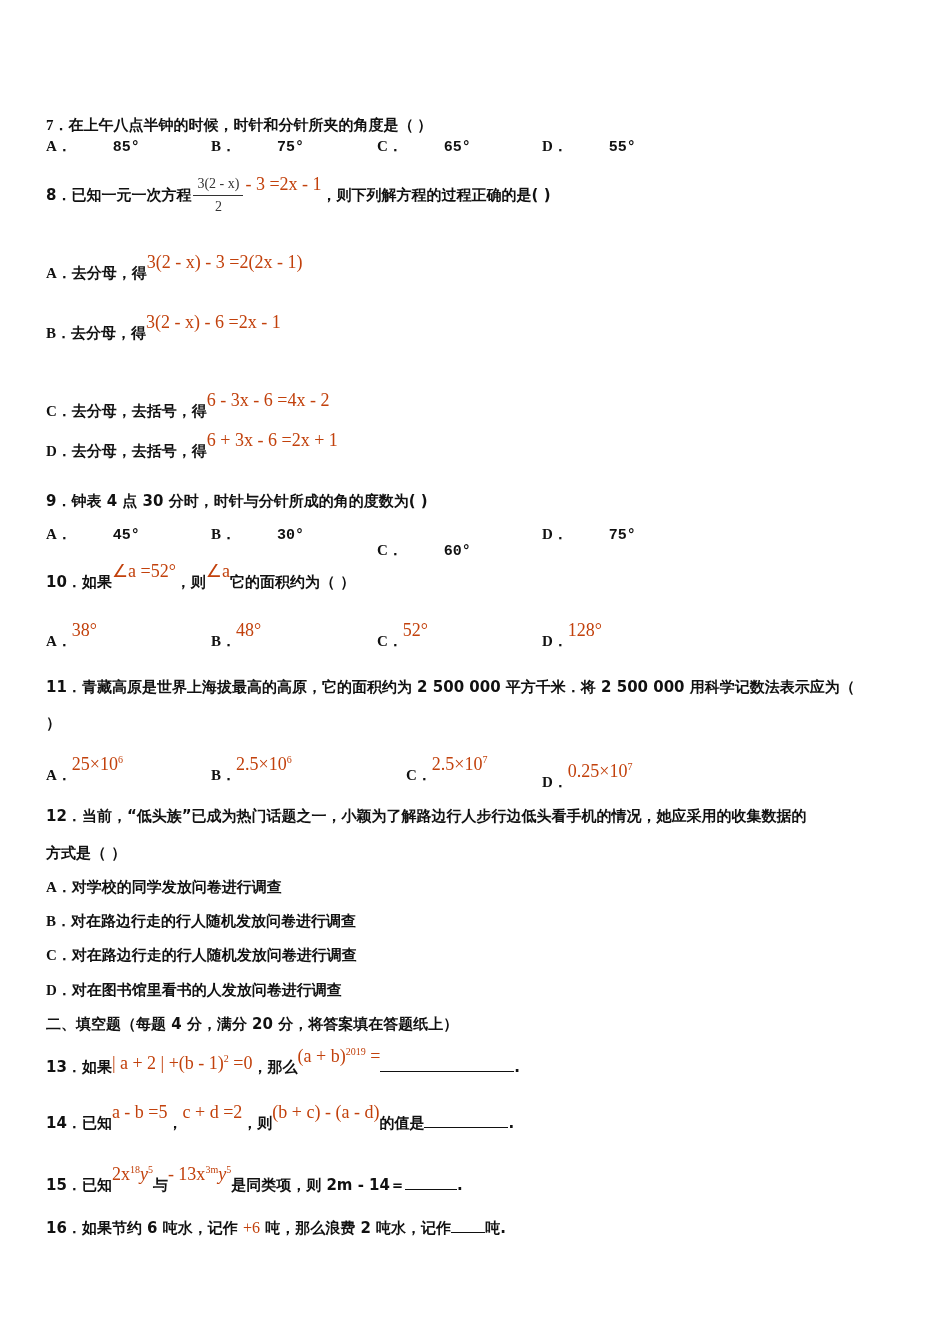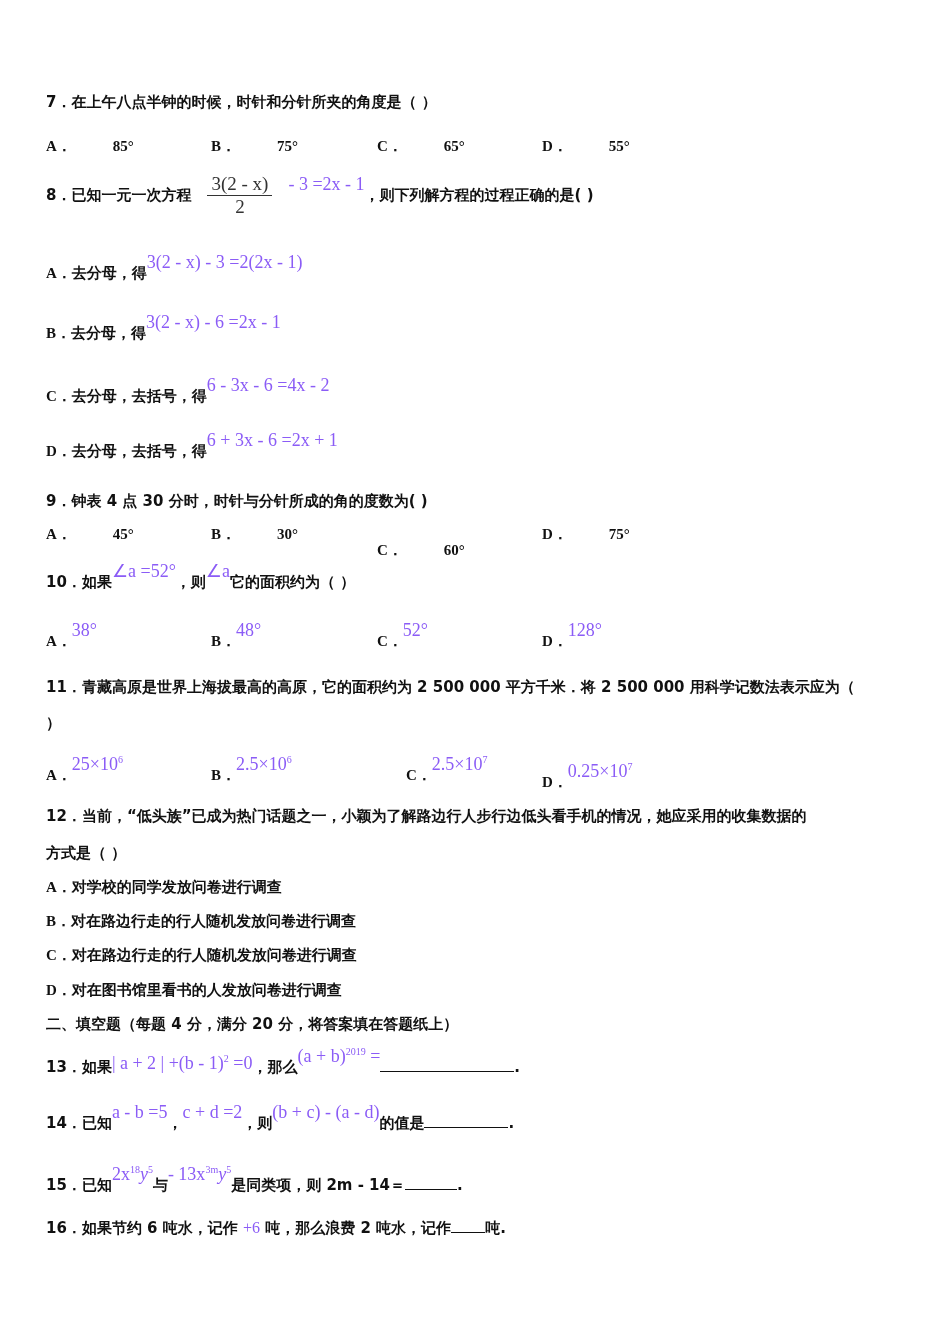--- a/index.html
+++ b/index.html
@@ -1,47 +1,47 @@
 <!DOCTYPE html>
 <html><head>
 <meta charset="utf-8">
 <style>
   html, body { margin: 0; padding: 0; background: #ffffff; }
   body { width: 950px; height: 1344px; position: relative; overflow: hidden;
          font-family: "DejaVu Sans", "Liberation Sans", sans-serif; color: #111; }
   .line { position: absolute; left: 46px; white-space: nowrap; font-size: 15px; font-weight: bold; line-height: 20px; }
   .opt { position: absolute; white-space: nowrap; font-size: 15px; font-weight: bold; line-height: 20px; }
   .lbl { font-family: "Liberation Serif", serif; font-weight: bold; }
-  .m { font-family: "Liberation Serif", serif; font-weight: normal; font-size: 18px; color: #8b5cf6; }
+  .m { font-family: "Liberation Serif", serif; font-weight: normal; font-size: 18px; color: #c2410c; }
   .mi { font-style: italic; }
   .raised { position: relative; top: -10px; }
   sup { font-size: 10px; }
-  .frac { display: inline-block; vertical-align: middle; text-align: center; font-family: "Liberation Serif", serif; font-weight: normal; font-size: 19px; color: #333; margin: 0 16px; }
+  .frac { display: inline-block; vertical-align: middle; text-align: center; font-family: "Liberation Serif", serif; font-weight: normal; font-size: 14px; color: #333; margin: 0 2px; }
   .frac .num { display: block; border-bottom: 1px solid #333; padding: 0 4px; line-height: 22px; }
   .frac .den { display: block; line-height: 22px; }
   .blank { display: inline-block; border-bottom: 1px solid #111; height: 16px; vertical-align: baseline; }
-  .num-font { font-family: Liberation Serif, serif; padding-left: 41px; }
+  .num-font { font-family: Liberation Mono, monospace; padding-left: 41px; }
 </style>
 </head>
 <body>
 
-<div class="line" style="top:92px;">
+<div class="line" style="top:115px;font-family:Liberation Serif, serif;">
   <span>7．</span><span>在上午八点半钟的时候，时针和分针所夹的角度是（    ）</span>
 </div>
 <div class="opt" style="top:136px;left:46px;"><span class="lbl">A．</span><span class="num-font">85°</span></div>
 <div class="opt" style="top:136px;left:211px;"><span class="lbl">B．</span><span class="num-font">75°</span></div>
 <div class="opt" style="top:136px;left:377px;"><span class="lbl">C．</span><span class="num-font">65°</span></div>
 <div class="opt" style="top:136px;left:542px;"><span class="lbl">D．</span><span class="num-font">55°</span></div>
 
 <div class="line" style="top:170px;line-height:48px;">
   <span>8．</span><span>已知一元一次方程</span><span class="frac"><span class="num">3(2 - x)</span><span class="den">2</span></span><span class="m raised">- 3 =2x - 1</span><span>，则下列解方程的过程正确的是(    )</span>
 </div>
 <div class="line" style="top:262px;"><span class="lbl">A．</span><span>去分母，得</span><span class="m raised">3(2 - x) - 3 =2(2x - 1)</span></div>
 <div class="line" style="top:322px;"><span class="lbl">B．</span><span>去分母，得</span><span class="m raised">3(2 - x) - 6 =2x - 1</span></div>
-<div class="line" style="top:385px;"><span class="lbl">C．</span><span>去分母，去括号，得</span><span class="m raised">6 - 3x - 6 =4x - 2</span></div>
+<div class="line" style="top:400px;"><span class="lbl">C．</span><span>去分母，去括号，得</span><span class="m raised">6 - 3x - 6 =4x - 2</span></div>
 <div class="line" style="top:440px;"><span class="lbl">D．</span><span>去分母，去括号，得</span><span class="m raised">6 + 3x - 6 =2x + 1</span></div>
 
 <div class="line" style="top:491px;">
   <span>9．</span><span>钟表 4 点 30 分时，时针与分针所成的角的度数为(    )</span>
 </div>
 <div class="opt" style="top:524px;left:46px;"><span class="lbl">A．</span><span class="num-font">45°</span></div>
 <div class="opt" style="top:524px;left:211px;"><span class="lbl">B．</span><span class="num-font">30°</span></div>
 <div class="opt" style="top:524px;left:377px;margin-top:16px;"><span class="lbl">C．</span><span class="num-font">60°</span></div>
 <div class="opt" style="top:524px;left:542px;"><span class="lbl">D．</span><span class="num-font">75°</span></div>
 

